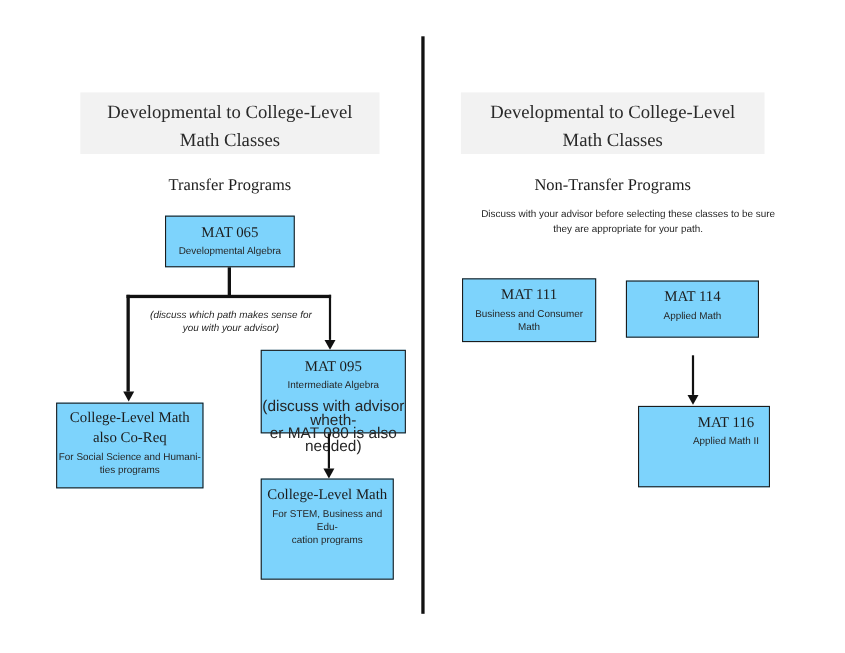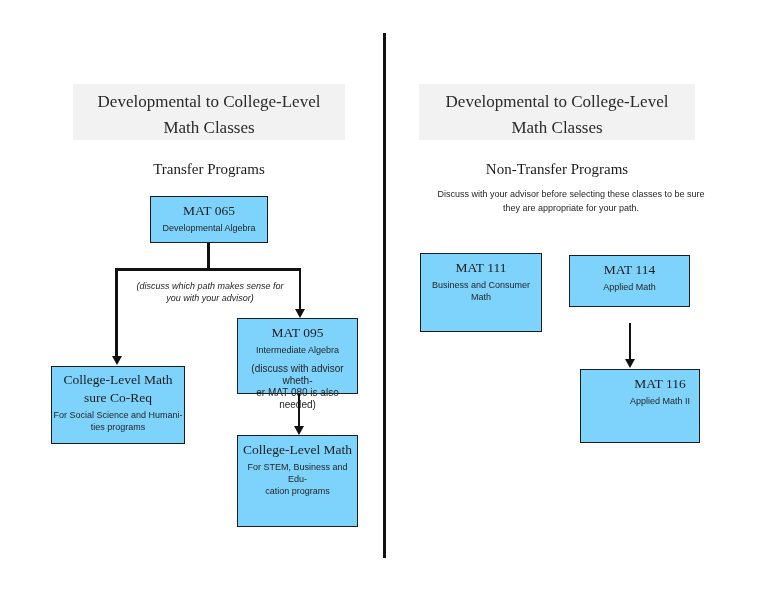--- a/index.html
+++ b/index.html
@@ -43,21 +43,21 @@
     margin-top:5px;
     color:#1c1c1c;
   }
   .node .sub{
     font-size:9px;
     line-height:12px;
     margin-top:3px;
     color:#262626;
   }
   .node .note{
-    font-size:10px;
+    font-size:14px;
     line-height:12px;
     margin-top:7px;
     color:#262626;
   }
   
   .line{background:#111111;}
   .arrowhead{
     width:0;height:0;
     border-left:5px solid transparent;
     border-right:5px solid transparent;
@@ -104,33 +104,33 @@
   <div class="abs arrowhead" style="left:111.5px;top:356px;"></div>
 
   <div class="abs line" style="left:298.5px;top:268px;width:2.6px;height:41px;"></div>
   <div class="abs arrowhead" style="left:295px;top:309px;"></div>
 
   <div class="abs italic-note" style="left:118px;top:280px;width:184px;">
     <div>(discuss which path makes sense for</div>
     <div>you with your advisor)</div>
   </div>
 
-  <div class="abs node" style="left:237px;top:318px;width:121px;height:76px;">
+  <div class="abs node" style="left:237px;top:318px;width:132px;height:76px;">
     <div class="title">MAT 095</div>
     <div class="sub">Intermediate Algebra</div>
     <div class="note">
       <div>(discuss with advisor wheth-</div>
       <div>er MAT 080 is also needed)</div>
     </div>
   </div>
 
   <div class="abs node" style="left:51px;top:366px;width:134px;height:78px;">
     <div class="title" style="margin-top:4px;line-height:18px;">
       <div>College-Level Math</div>
-      <div>sure Co-Req</div>
+      <div>also Co-Req</div>
     </div>
     <div class="sub" style="margin-top:2px;">
       <div>For Social Science and Humani-</div>
       <div>ties programs</div>
     </div>
   </div>
 
   <div class="abs line" style="left:297.5px;top:394px;width:2.6px;height:32px;"></div>
   <div class="abs arrowhead" style="left:294px;top:426px;"></div>
 
@@ -147,21 +147,21 @@
     <div>Math Classes</div>
   </div>
 
   <div class="abs section-title" style="left:419px;top:161px;width:276px;">Non-Transfer Programs</div>
 
   <div class="abs advisory" style="left:421px;top:188px;width:300px;">
     <div>Discuss with your advisor before selecting these classes to be sure</div>
     <div>they are appropriate for your path.</div>
   </div>
 
-  <div class="abs node" style="left:420px;top:253px;width:122px;height:79px;">
+  <div class="abs node" style="left:420px;top:253px;width:122px;height:58px;">
     <div class="title">MAT 111</div>
     <div class="sub">
       <div>Business and Consumer</div>
       <div>Math</div>
     </div>
   </div>
 
   <div class="abs node" style="left:569px;top:255px;width:121px;height:52px;">
     <div class="title">MAT 114</div>
     <div class="sub">Applied Math</div>

